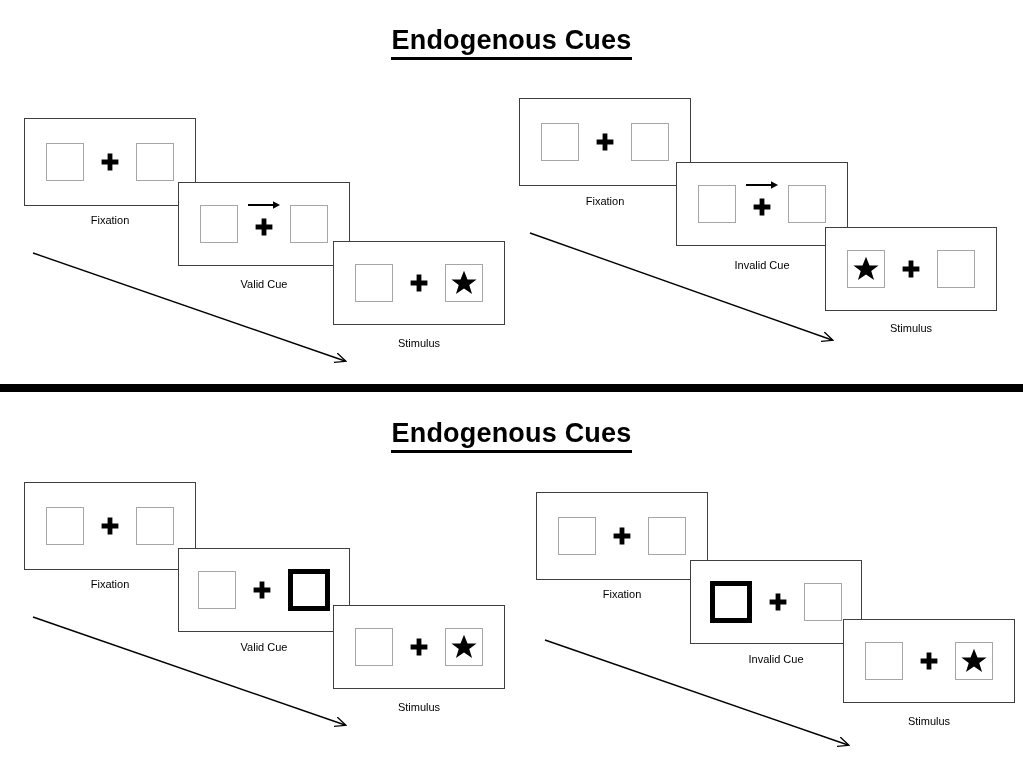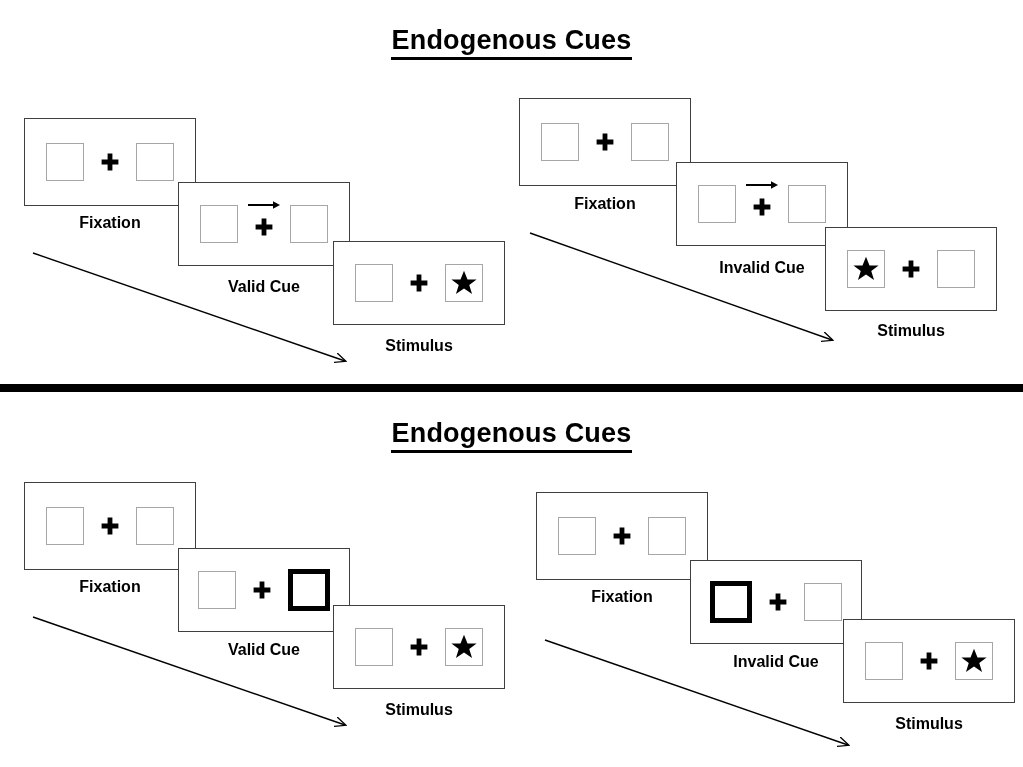--- a/index.html
+++ b/index.html
@@ -38,21 +38,21 @@
   }
   .plus svg{display:block;}
   .gap{display:inline-block;}
   .star svg{display:block;}
   .arrowcue{
     position:absolute;left:50%;transform:translateX(-50%);
     line-height:0;
   }
   
   .caption{
-    position:absolute;font-size:16px;font-weight:bold;white-space:nowrap;
+    position:absolute;font-size:11px;font-weight:normal;white-space:nowrap;
     text-align:center;
   }
   .timearrow{position:absolute;left:0;top:0;pointer-events:none;}
 </style>
 </head>
 <body>
 
 <div class="section-title" style="top:25px;">
   <span>Endogenous Cues</span>
 </div>

